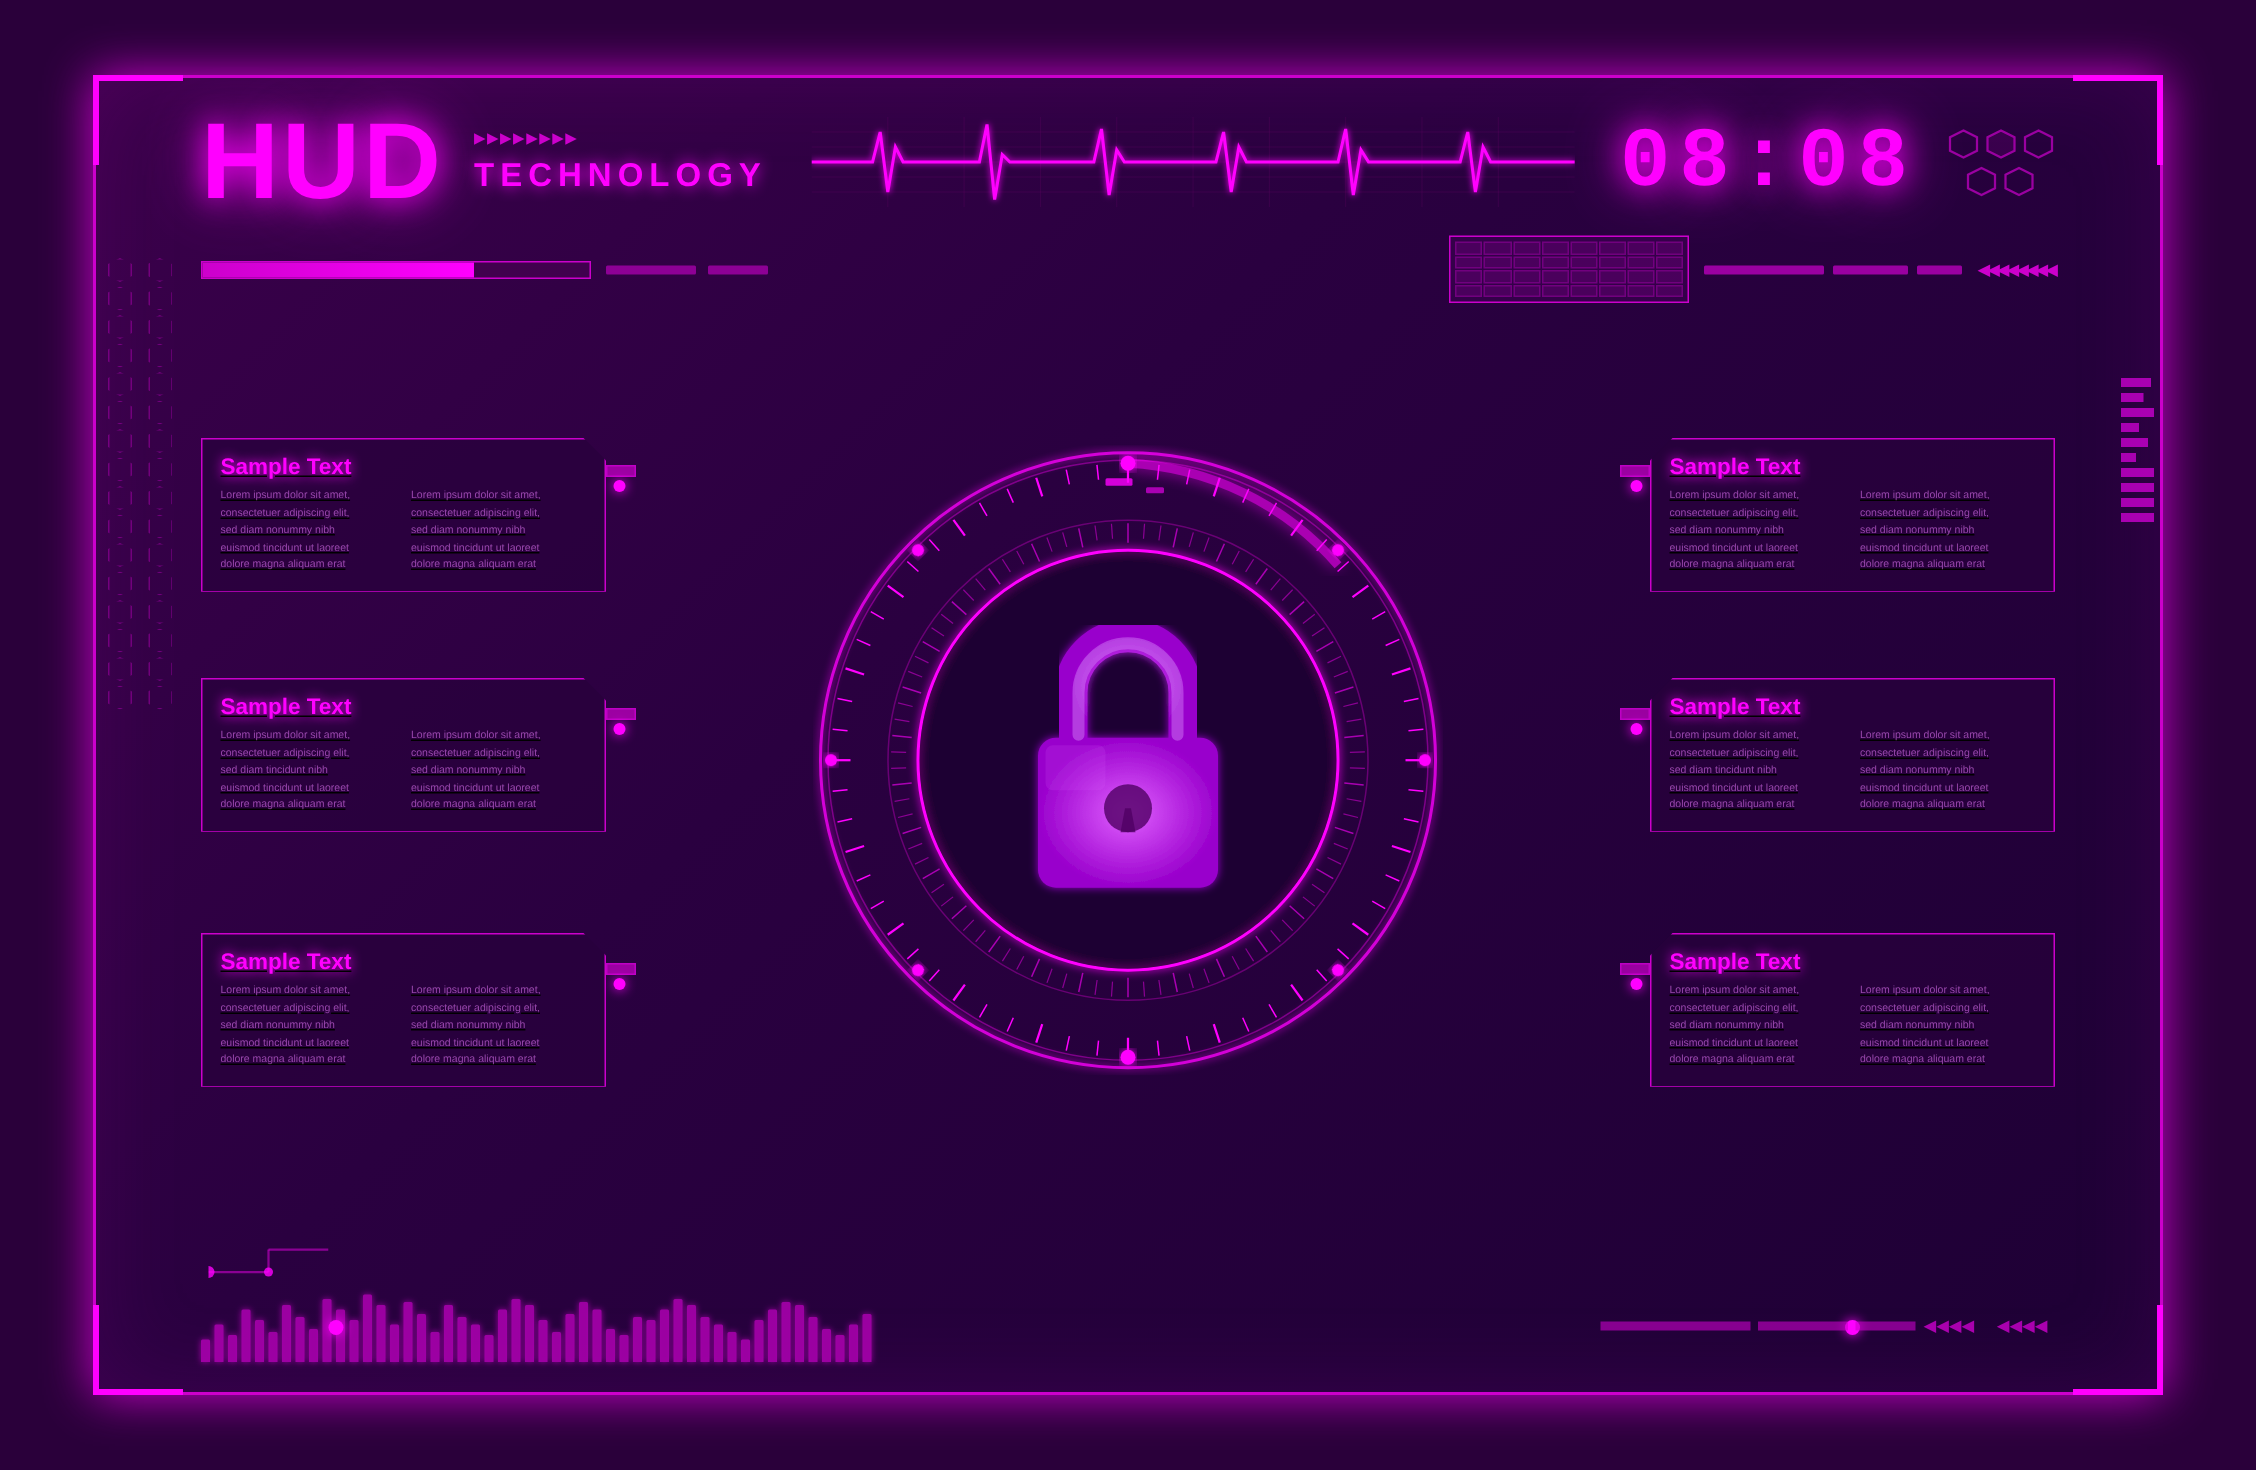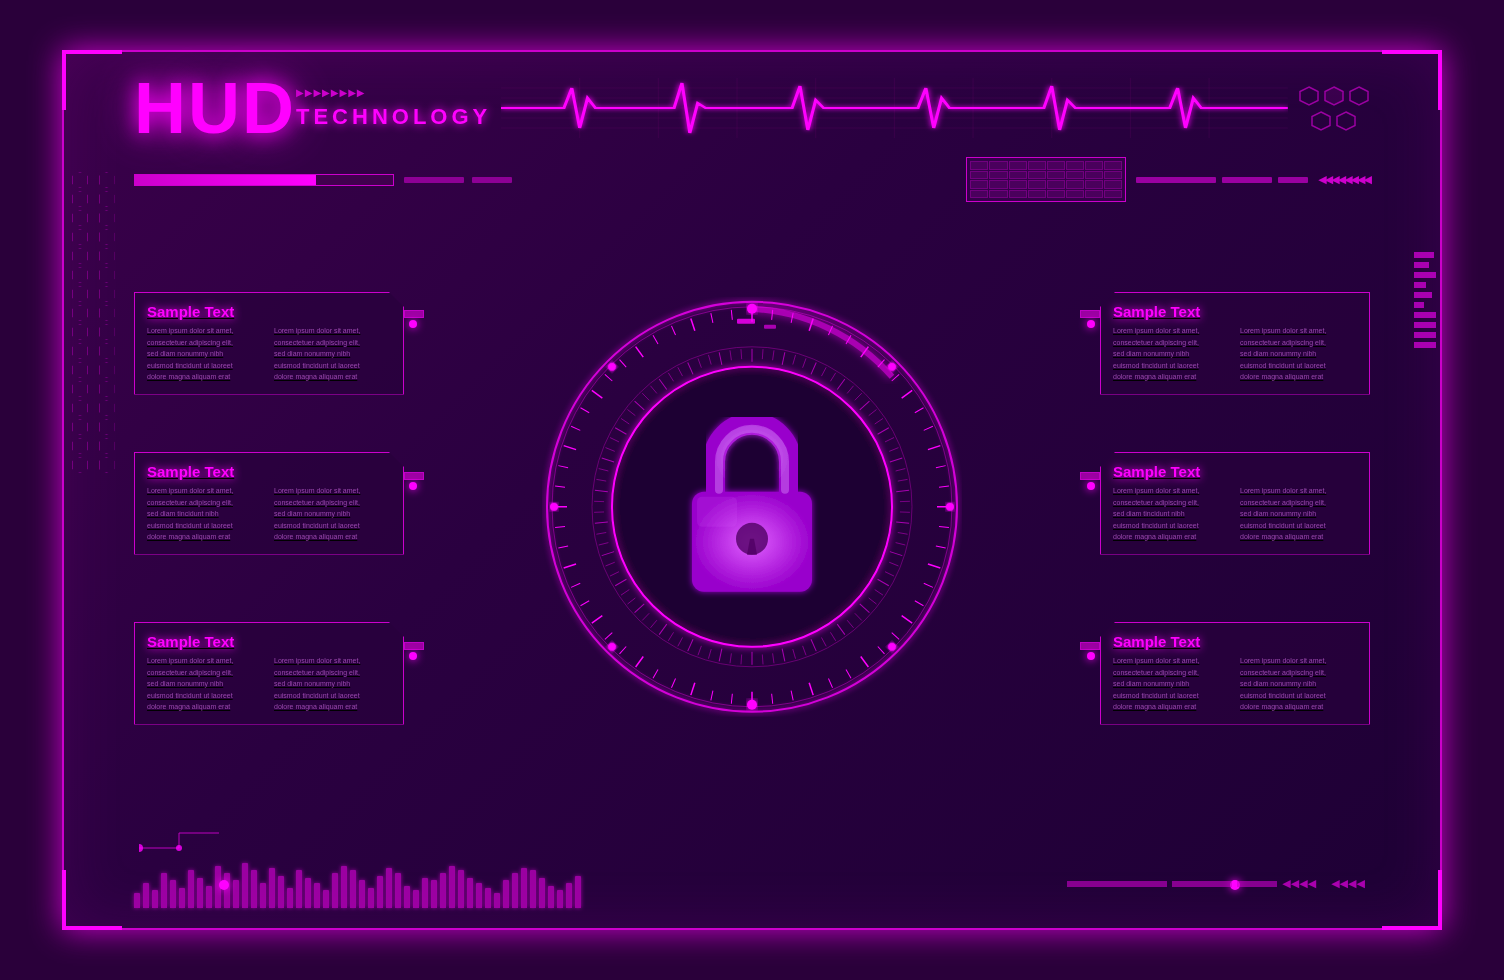--- a/index.html
+++ b/index.html
@@ -71,20 +71,21 @@
     }
 
     
     .header {
       position: absolute;
       top: 20px;
       left: 70px;
       right: 70px;
       display: flex;
       align-items: center;
+      gap: 20px;
     }
 
     .hud-title {
       font-size: 72px;
       font-weight: 900;
       color: #ff00ff;
       text-shadow: 0 0 20px #ff00ff, 0 0 40px #cc00cc;
       letter-spacing: 2px;
       line-height: 1;
     }
@@ -446,20 +447,21 @@
         <line x1="250" y1="0" x2="250" y2="60" stroke="#660066" stroke-width="0.5" opacity="0.4"></line>
         <line x1="300" y1="0" x2="300" y2="60" stroke="#660066" stroke-width="0.5" opacity="0.4"></line>
         <line x1="350" y1="0" x2="350" y2="60" stroke="#660066" stroke-width="0.5" opacity="0.4"></line>
         <line x1="400" y1="0" x2="400" y2="60" stroke="#660066" stroke-width="0.5" opacity="0.4"></line>
         <line x1="450" y1="0" x2="450" y2="60" stroke="#660066" stroke-width="0.5" opacity="0.4"></line>
 
         <polyline points="0,30 30,30 40,30 45,10 50,50 55,20 60,30 100,30 110,30 115,5 120,55 125,25 130,30 180,30 185,30 190,8 195,52 200,22 205,30 260,30 265,30 270,10 275,50 280,20 285,30 340,30 345,30 350,8 355,52 360,22 365,30 420,30 425,30 430,10 435,50 440,20 445,30 500,30" fill="none" stroke="#ff00ff" stroke-width="2" filter="url(#glow)"></polyline>
       </svg>
     </div>
 
+    <div class="clock-display">08:08</div>
 
     <div style="display:flex;flex-direction:column;gap:3px;">
       <div style="display:flex;gap:3px;">
         <svg width="22" height="22" viewBox="0 0 22 22">
             <polygon points="11,2 20,6.5 20,15.5 11,20 2,15.5 2,6.5" fill="none" stroke="#cc00cc" stroke-width="1.5" opacity="0.7"></polygon>
           </svg>
         <svg width="22" height="22" viewBox="0 0 22 22">
             <polygon points="11,2 20,6.5 20,15.5 11,20 2,15.5 2,6.5" fill="rgba(180,0,180,0.2)" stroke="#cc00cc" stroke-width="1.5" opacity="0.7"></polygon>
           </svg>
         <svg width="22" height="22" viewBox="0 0 22 22">

